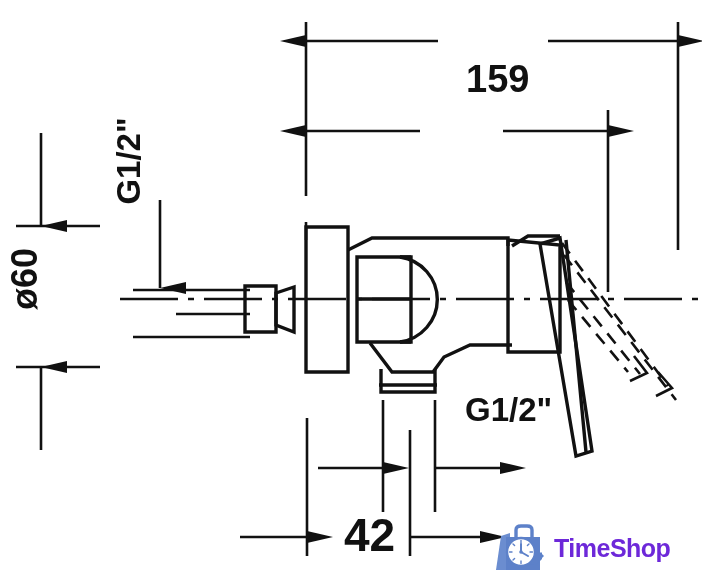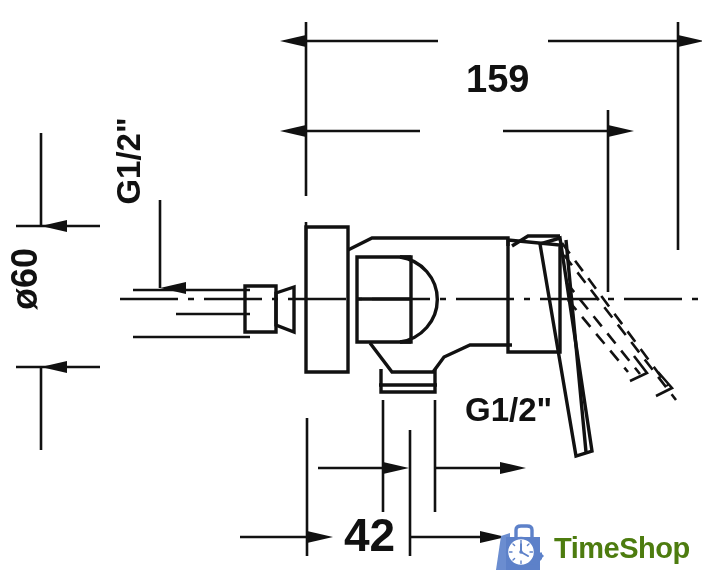--- a/index.html
+++ b/index.html
@@ -77,23 +77,23 @@
     align-items: center;
     gap: 4px;
   }
   #logo-mark {
     width: 58px;
     height: 56px;
     flex: none;
   }
   #logo-text {
     font-family: "Liberation Sans", sans-serif;
-    font-size: 29px;
+    font-size: 25px;
     font-weight: bold;
-    color: #4d7c0f;
+    color: #6d28d9;
     letter-spacing: -0.5px;
     line-height: 1;
     white-space: nowrap;
   }
 </style>
 </head>
 <body>
 
 <div id="canvas">
 

